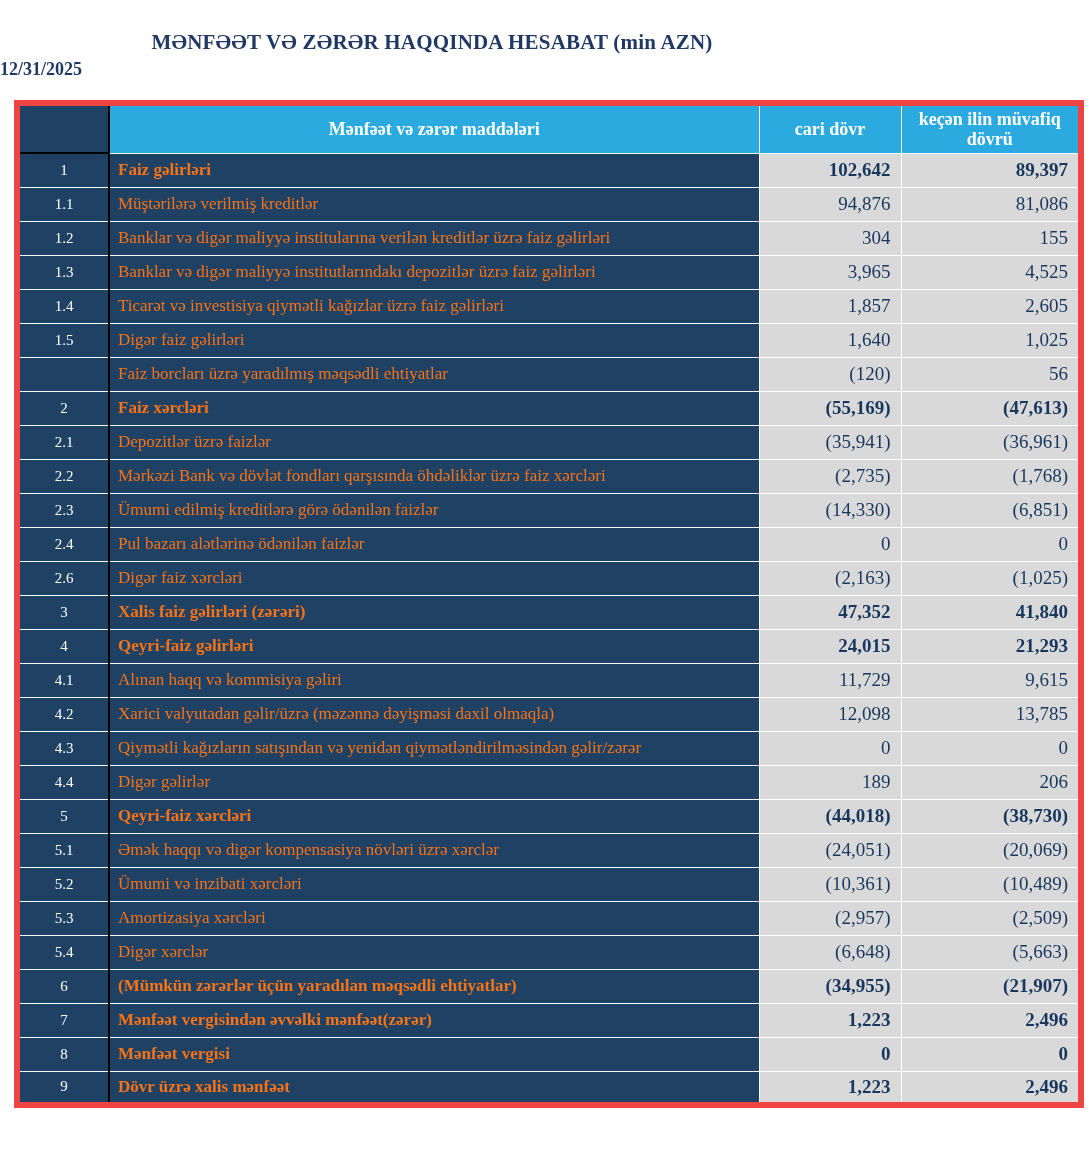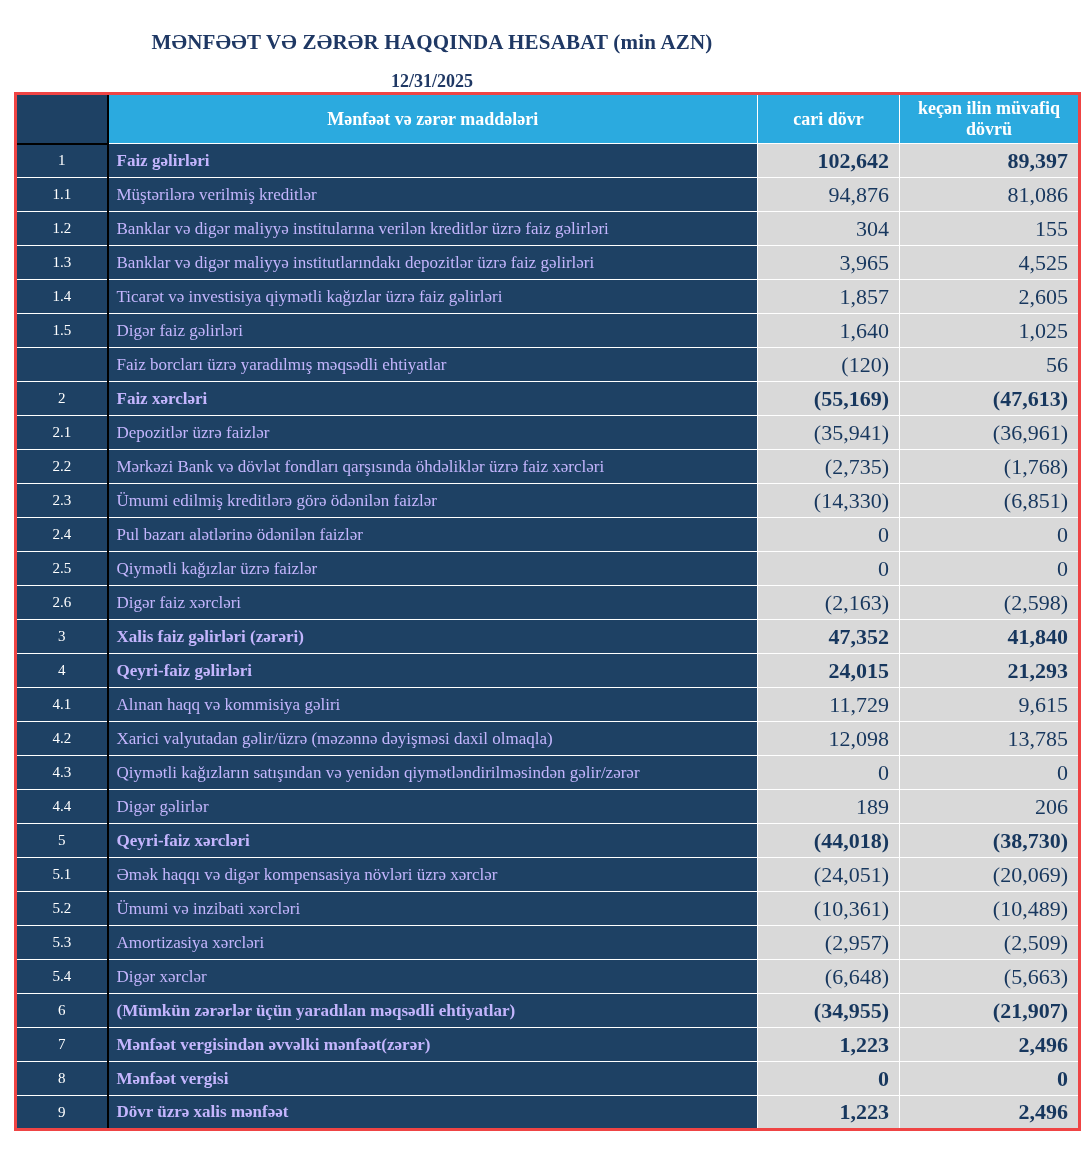--- a/index.html
+++ b/index.html
@@ -15,32 +15,33 @@
     padding-top: 30px;
   }
   .title {
     text-align: center;
     color: #1F3864;
     font-weight: bold;
     font-size: 21px;
     letter-spacing: 0.2px;
   }
   .date {
-    text-align: center;
+    text-align: left;
     color: #1F3864;
     font-weight: bold;
     font-size: 18px;
-    margin-top: 16px;
+    margin-top: 4px;
   }
   table.pl-table {
     border-collapse: collapse;
     table-layout: fixed;
     width: 1064px;
     margin-left: 14px;
-    border: 3px solid #ef4444;
+    margin-top: 20px;
+    border: 6px solid #ef4444;
     font-family: Liberation Serif, serif;
   }
   col.col-num   { width: 92px; }
   col.col-label { width: 650px; }
   col.col-cur   { width: 142px; }
   col.col-prev  { width: 180px; }
 
   thead th {
     background: #2BAADF;
     color: #ffffff;
@@ -66,35 +67,35 @@
     text-align: center;
     vertical-align: middle;
     font-size: 15px;
     border-top: 1px solid #ffffff;
     border-bottom: 1px solid #ffffff;
     border-left: 2px solid #000000;
     border-right: 2px solid #000000;
   }
   td.label-cell {
     background: #1E4164;
-    color: #c4b5fd;
+    color: #f97316;
     text-align: left;
     vertical-align: middle;
     font-size: 17px;
     padding: 1px 6px 1px 8px;
     border: 1px solid #ffffff;
     white-space: nowrap;
     overflow: hidden;
   }
   td.value-cell {
     background: #D9D9D9;
     color: #17375E;
     text-align: right;
     vertical-align: middle;
-    font-size: 22px;
+    font-size: 19px;
     padding-right: 10px;
     border: 1px solid #ffffff;
   }
   tr.bold-row td.label-cell,
   tr.bold-row td.value-cell {
     font-weight: bold;
   }
 </style>
 </head>
 <body>
@@ -187,30 +188,24 @@
           <td class="value-cell">(14,330)</td>
           <td class="value-cell">(6,851)</td>
         </tr>
         <tr>
           <td class="num-cell">2.4</td>
           <td class="label-cell">Pul bazarı alətlərinə ödənilən faizlər</td>
           <td class="value-cell">0</td>
           <td class="value-cell">0</td>
         </tr>
         <tr>
-          <td class="num-cell">2.5</td>
-          <td class="label-cell">Qiymətli kağızlar üzrə faizlər</td>
-          <td class="value-cell">0</td>
-          <td class="value-cell">0</td>
-        </tr>
-        <tr>
           <td class="num-cell">2.6</td>
           <td class="label-cell">Digər faiz xərcləri</td>
           <td class="value-cell">(2,163)</td>
-          <td class="value-cell">(2,598)</td>
+          <td class="value-cell">(1,025)</td>
         </tr>
         <tr class="bold-row">
           <td class="num-cell">3</td>
           <td class="label-cell">Xalis faiz gəlirləri (zərəri)</td>
           <td class="value-cell">47,352</td>
           <td class="value-cell">41,840</td>
         </tr>
         <tr class="bold-row">
           <td class="num-cell">4</td>
           <td class="label-cell">Qeyri-faiz gəlirləri</td>

